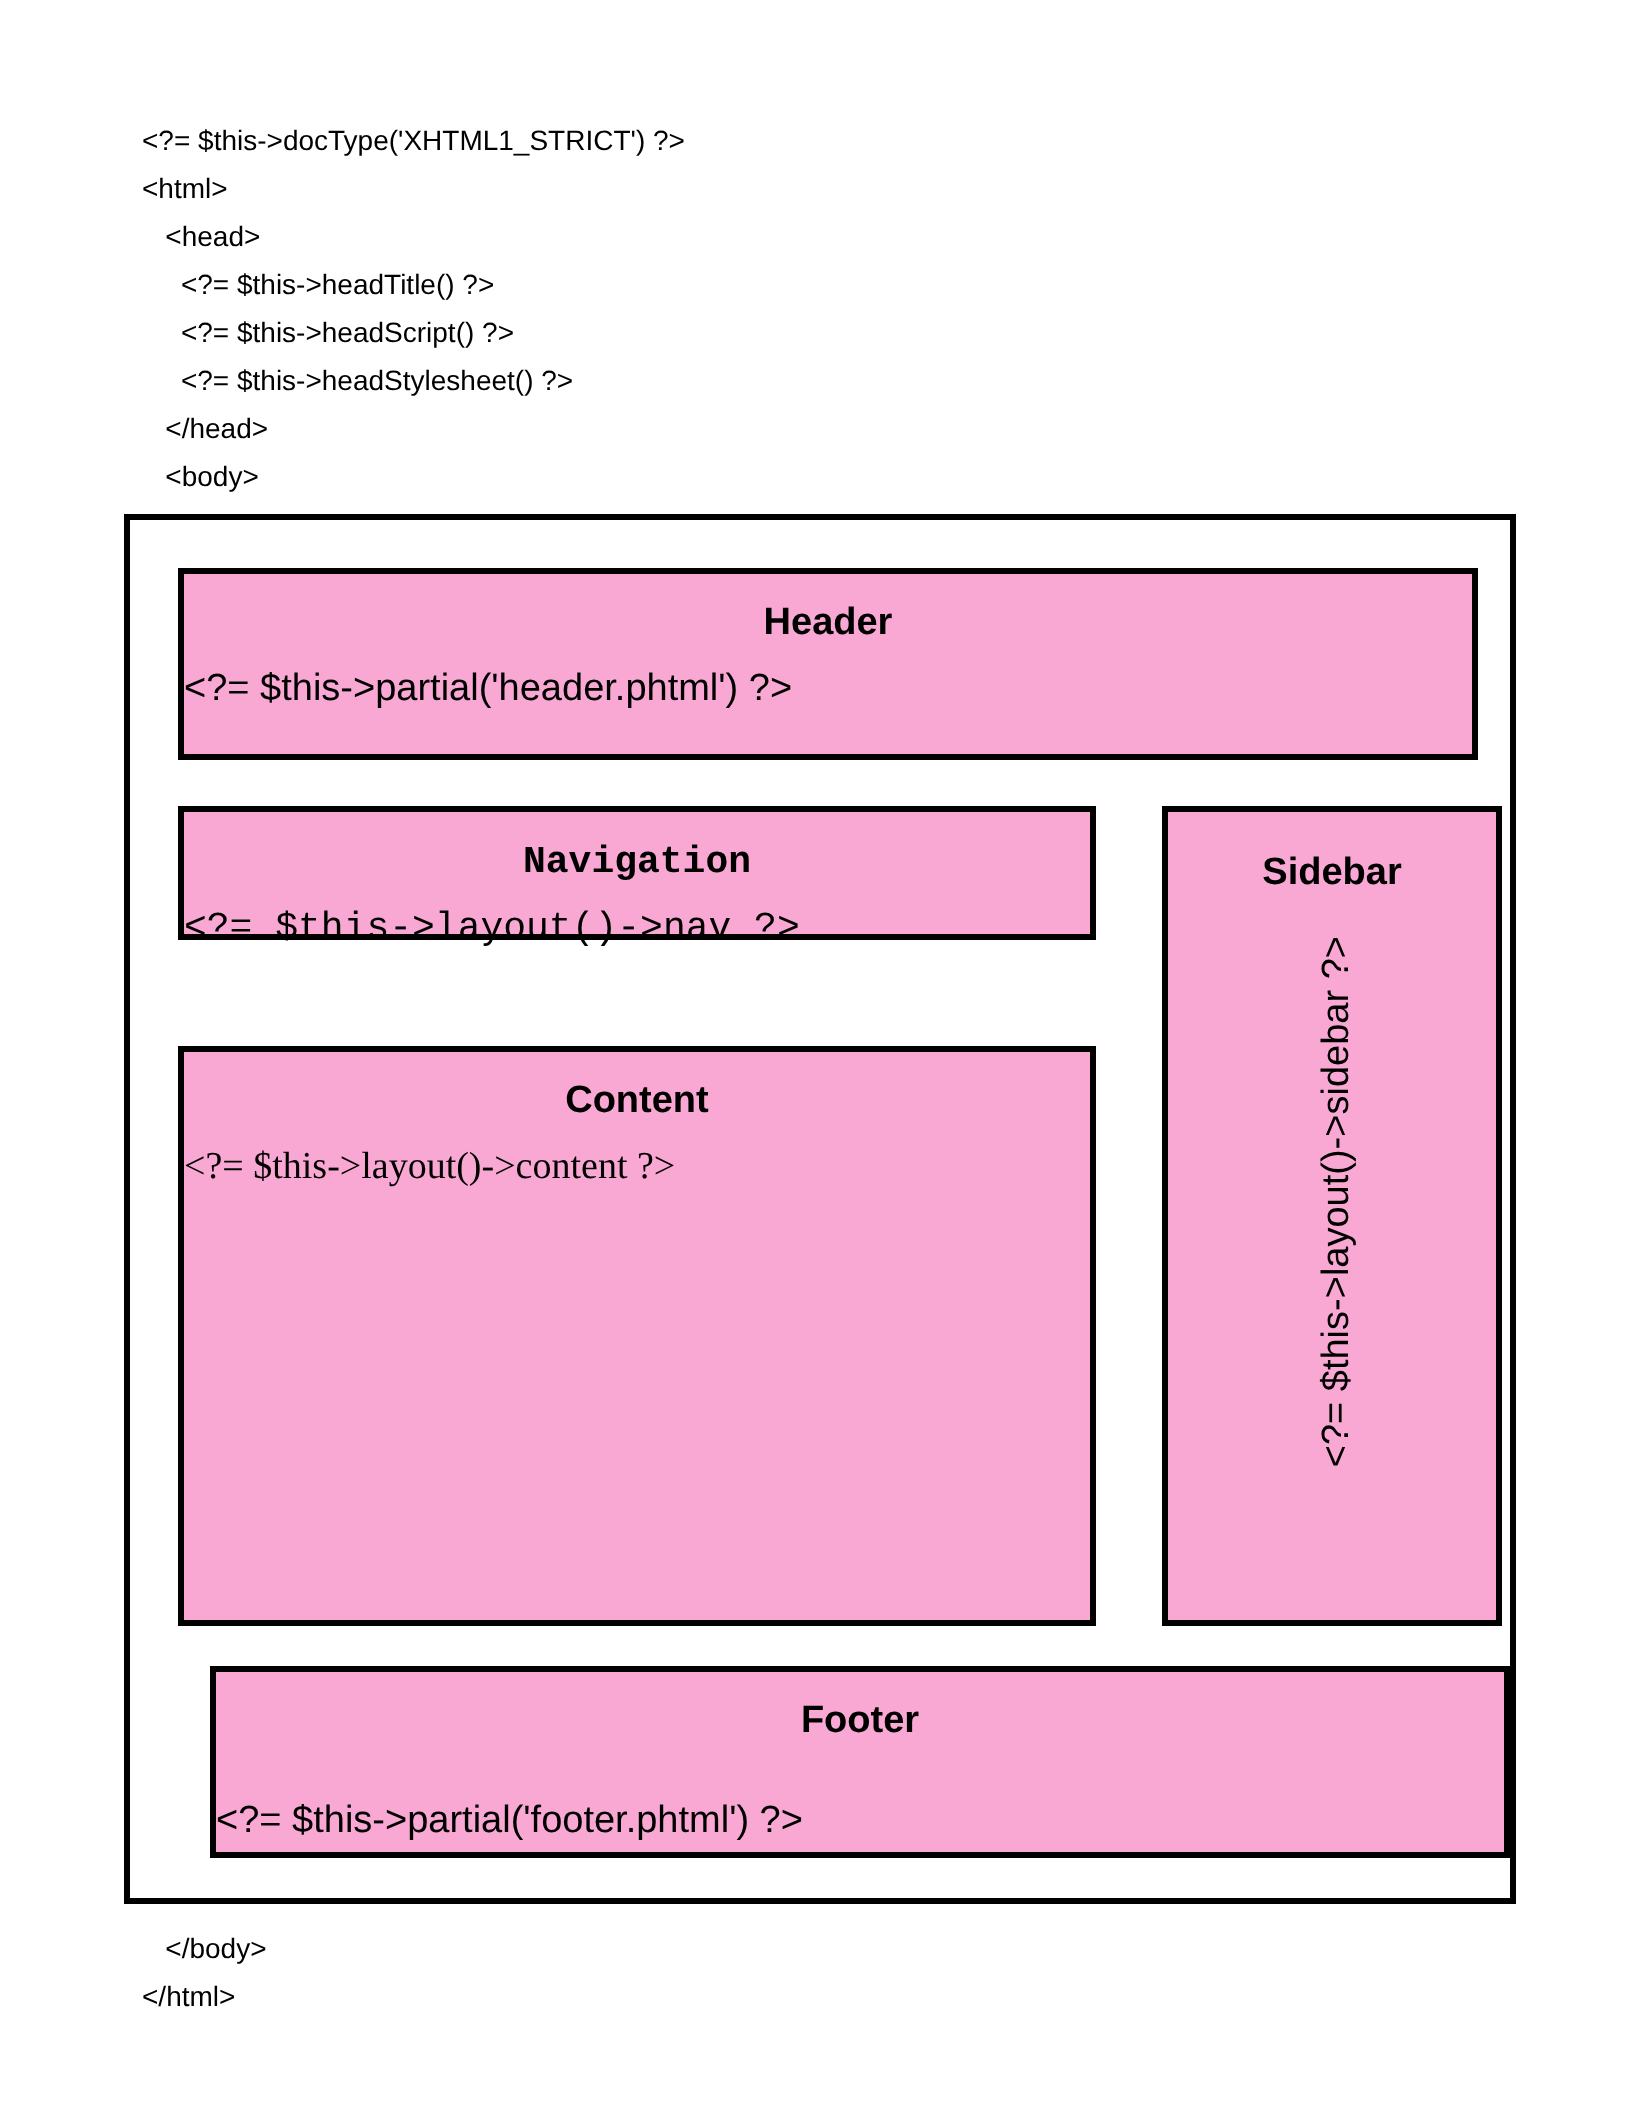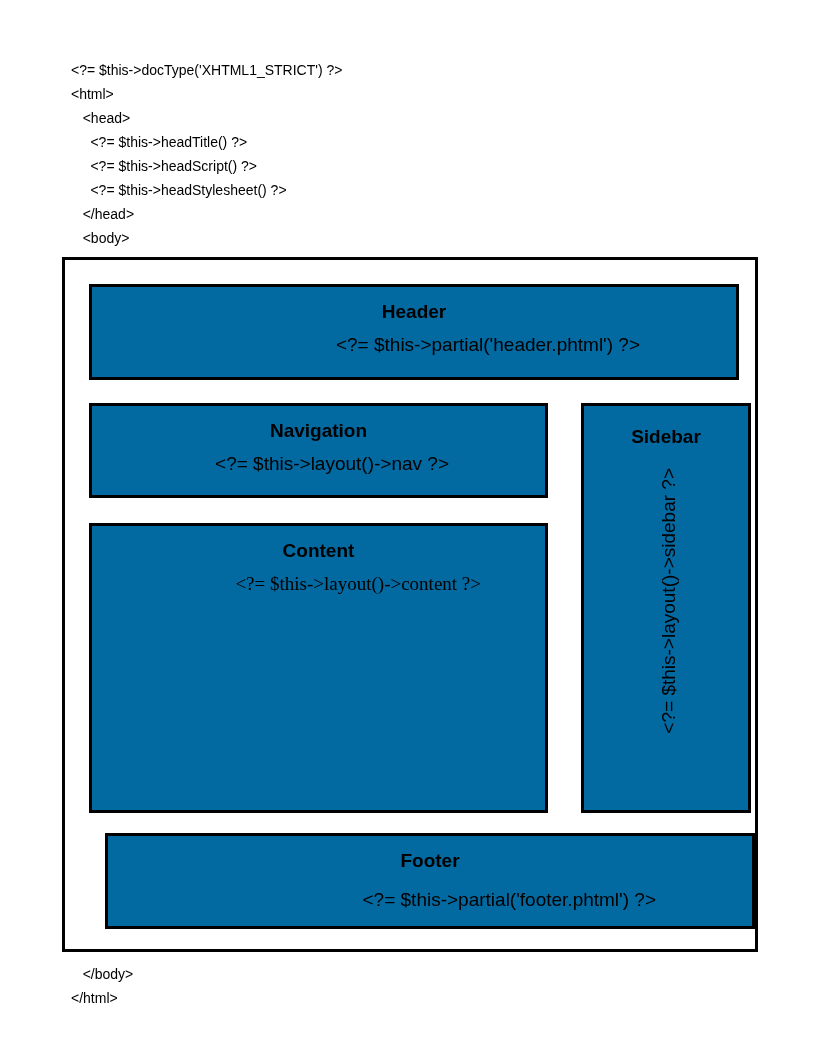--- a/index.html
+++ b/index.html
@@ -38,31 +38,31 @@
     height: 695px;
     border: 3px solid #000;
     box-sizing: border-box;
   }
 
   
   .region {
     position: absolute;
     border: 3px solid #000;
     box-sizing: border-box;
-    background: #0369a1;
+    background: #f9a8d4;
   }
   .region-title {
     text-align: center;
     font-size: 19px;
     font-weight: bold;
     line-height: 22px;
     white-space: pre;
   }
   .region-code {
-    text-align: right;
+    text-align: left;
     font-size: 19px;
     font-weight: normal;
     line-height: 24px;
     white-space: pre;
     
     padding-right: 96px;
   }
 
   
   #region-header {
@@ -72,21 +72,22 @@
     height: 96px;
   }
   #region-header .region-title { margin-top: 14px; }
   #region-header .region-code  { margin-top: 10px; }
 
   
   #region-navigation {
     left: 24px;
     top: 143px;
     width: 459px;
-    height: 95px;
+    height: 67px;
+    font-family: Liberation Mono, monospace;
   }
   #region-navigation .region-title { margin-top: 14px; }
   #region-navigation .region-code  { margin-top: 10px; }
 
   
   #region-content {
     left: 24px;
     top: 263px;
     width: 459px;
     height: 290px;
@@ -123,21 +124,21 @@
   }
 
   
   #region-footer {
     left: 40px;
     top: 573px;
     width: 650px;
     height: 96px;
   }
   #region-footer .region-title { margin-top: 14px; }
-  #region-footer .region-code  { margin-top: 16px; }
+  #region-footer .region-code  { margin-top: 27px; }
 </style>
 </head>
 <body>
 
 <div class="code-block" id="code-top">&lt;?= $this-&gt;docType('XHTML1_STRICT') ?&gt;
 &lt;html&gt;
    &lt;head&gt;
      &lt;?= $this-&gt;headTitle() ?&gt;
      &lt;?= $this-&gt;headScript() ?&gt;
      &lt;?= $this-&gt;headStylesheet() ?&gt;

